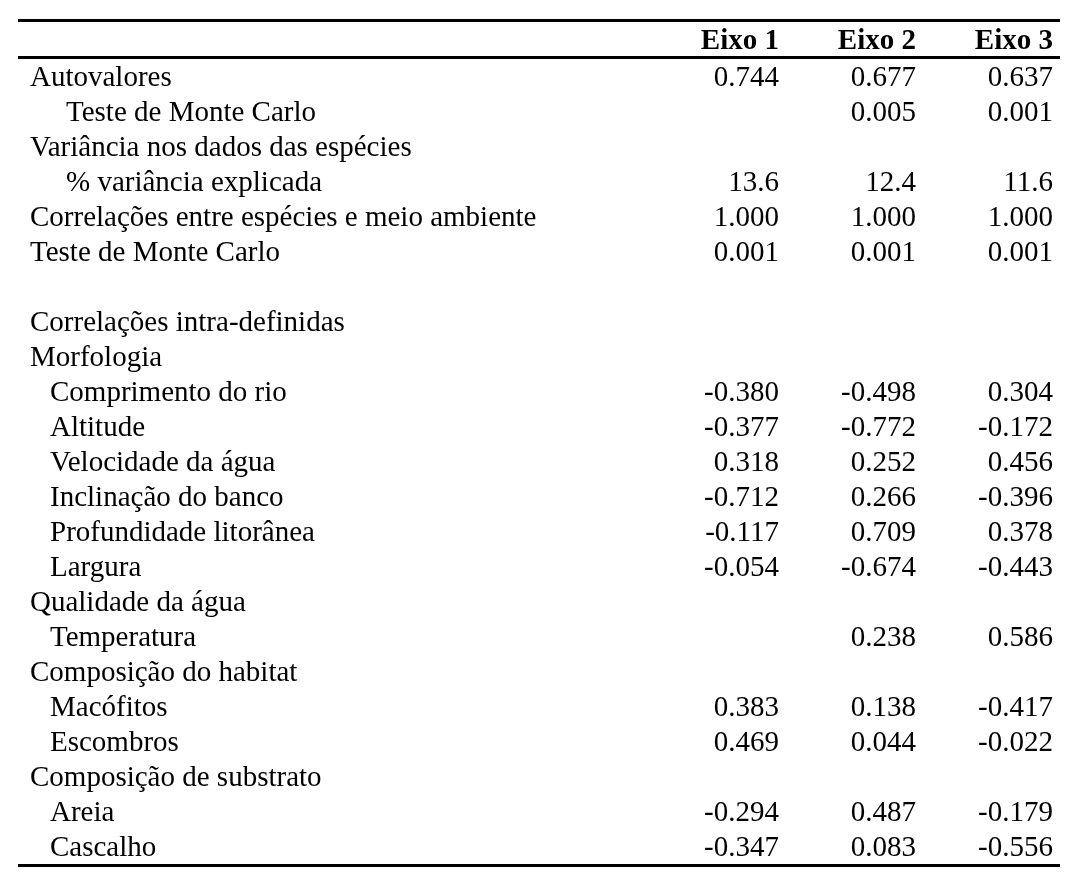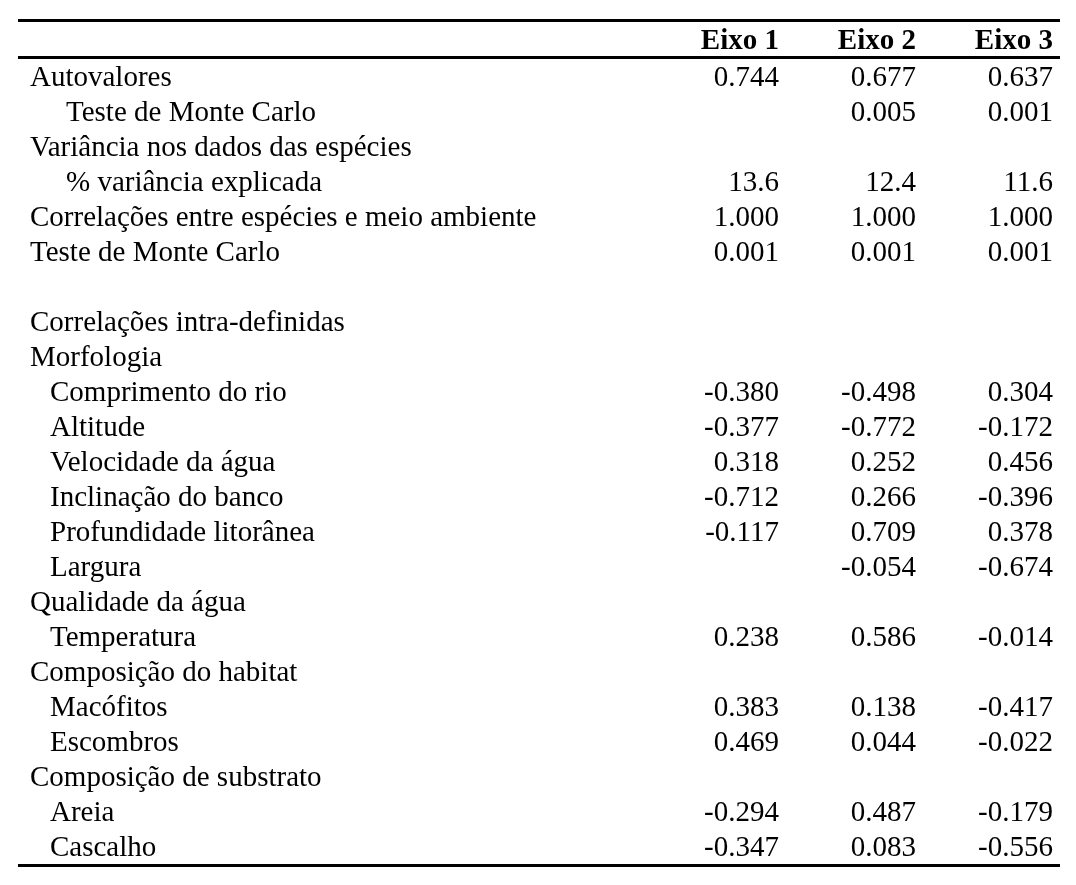--- a/index.html
+++ b/index.html
@@ -152,32 +152,32 @@
         <div class="row">
           <div class="label-cell indent-1">Profundidade litorânea</div>
           <div class="num-cell">-0.117</div>
           <div class="num-cell bold">0.709</div>
           <div class="num-cell">0.378</div>
         </div>
         <div class="row">
           <div class="label-cell indent-1">Largura</div>
           <div class="num-cell">-0.054</div>
           <div class="num-cell bold">-0.674</div>
+          <div class="num-cell">-0.443</div>
         </div>
         <div class="row">
           <div class="label-cell indent-0">Qualidade da água</div>
           <div class="num-cell"></div>
           <div class="num-cell"></div>
           <div class="num-cell"></div>
         </div>
         <div class="row">
           <div class="label-cell indent-1">Temperatura</div>
           <div class="num-cell">0.238</div>
           <div class="num-cell bold">0.586</div>
-          <div class="num-cell">-0.014</div>
         </div>
         <div class="row">
           <div class="label-cell indent-0">Composição do habitat</div>
           <div class="num-cell"></div>
           <div class="num-cell"></div>
           <div class="num-cell"></div>
         </div>
         <div class="row">
           <div class="label-cell indent-1">Macófitos</div>
           <div class="num-cell">0.383</div>

